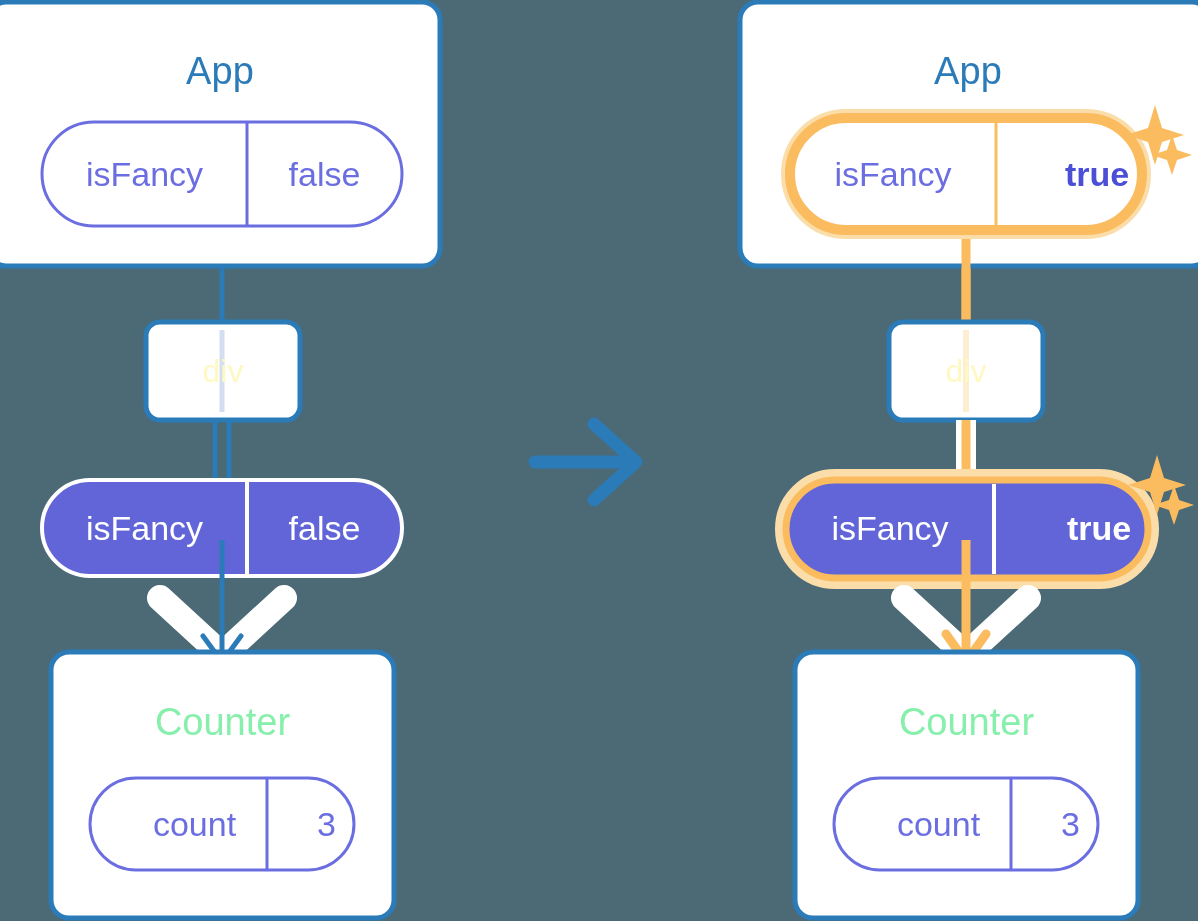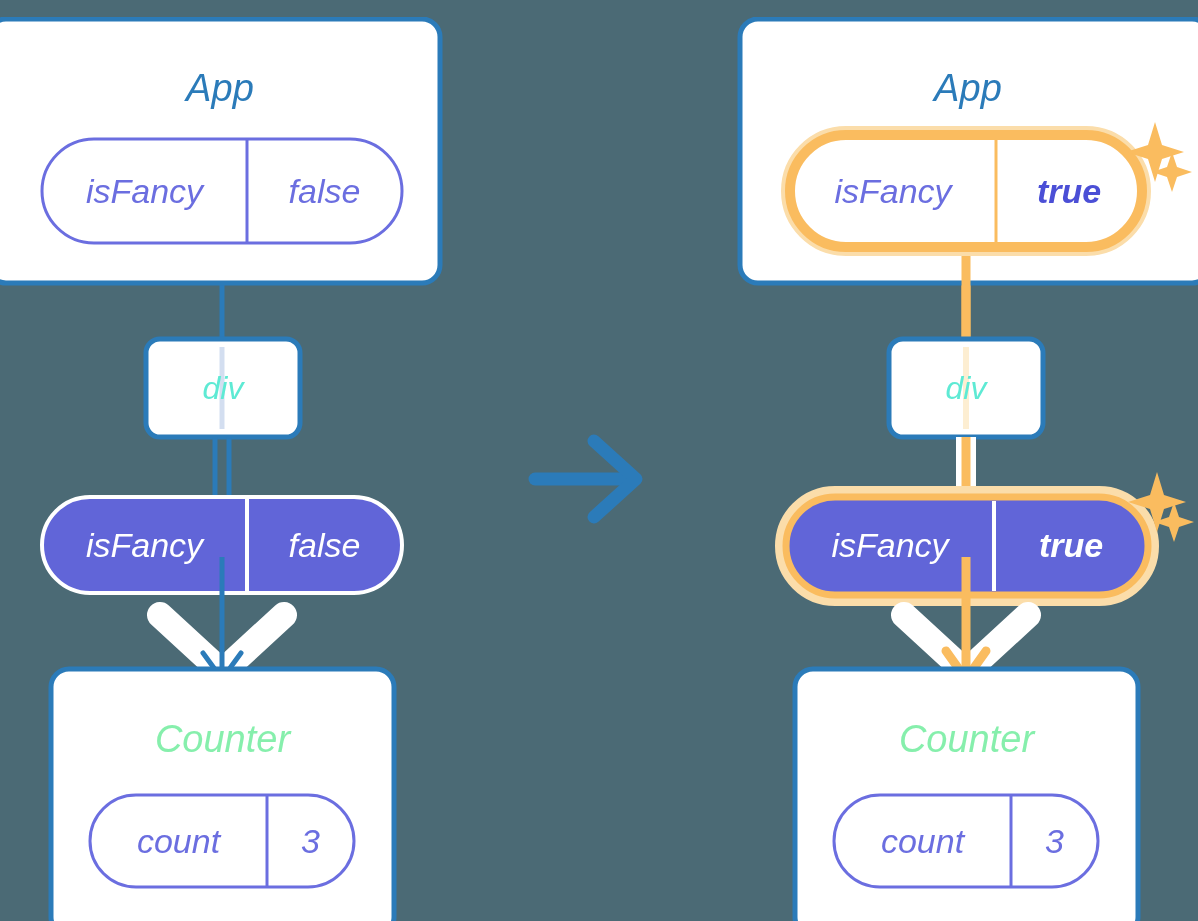--- a/index.html
+++ b/index.html
@@ -4,44 +4,44 @@
 <title>React State Flow Diagram</title>
 <style>
   html,body{margin:0;padding:0;}
   body{
     width:1198px;height:921px;
     background:#4b6a75;
     font-family:"Liberation Sans", sans-serif;
     overflow:hidden;
     position:relative;
   }
-  #stage{position:absolute;left:0;top:17px;width:1198px;height:652px;font-style:italic;}
+  #stage{position:absolute;left:0;top:0;width:1198px;height:652px;}
   #stage svg{position:absolute;left:0;top:0;}
 
   .lbl{
     position:absolute;
     white-space:nowrap;
     pointer-events:none;
     line-height:1;
   }
   
   .title{
     font-size:38px;
     color:#2b7bb9;
     letter-spacing:.2px;
   }
   .title-counter{ font-size:38px; color:#86efac; }
   
-  .divlbl{ font-size:32px; color:#5eead4; }
+  .divlbl{ font-size:32px; color:#fef9c3; }
   
   .pill-txt{ font-size:34px; color:#6b6ee0; }
-  .pill-txt-cnt{ font-size:34px; color:#6b6ee0; }
+  .pill-txt-cnt{ font-size:34px; color:#6b6ee0;padding-left:16px; }
   
   .pill-txt-w{ font-size:34px; color:#ffffff; }
-  .bold{ font-weight:bold; }
+  .bold{ font-weight:bold;margin-left:28px; }
   .c-indigo{ color:#4b4fd6; }
 </style>
 </head>
 <body>
 
 <div id="stage">
 
 <svg width="1198" height="921" viewBox="0 0 1198 921" xmlns="http://www.w3.org/2000/svg">
   <defs>
     <clipPath id="clipAll">

